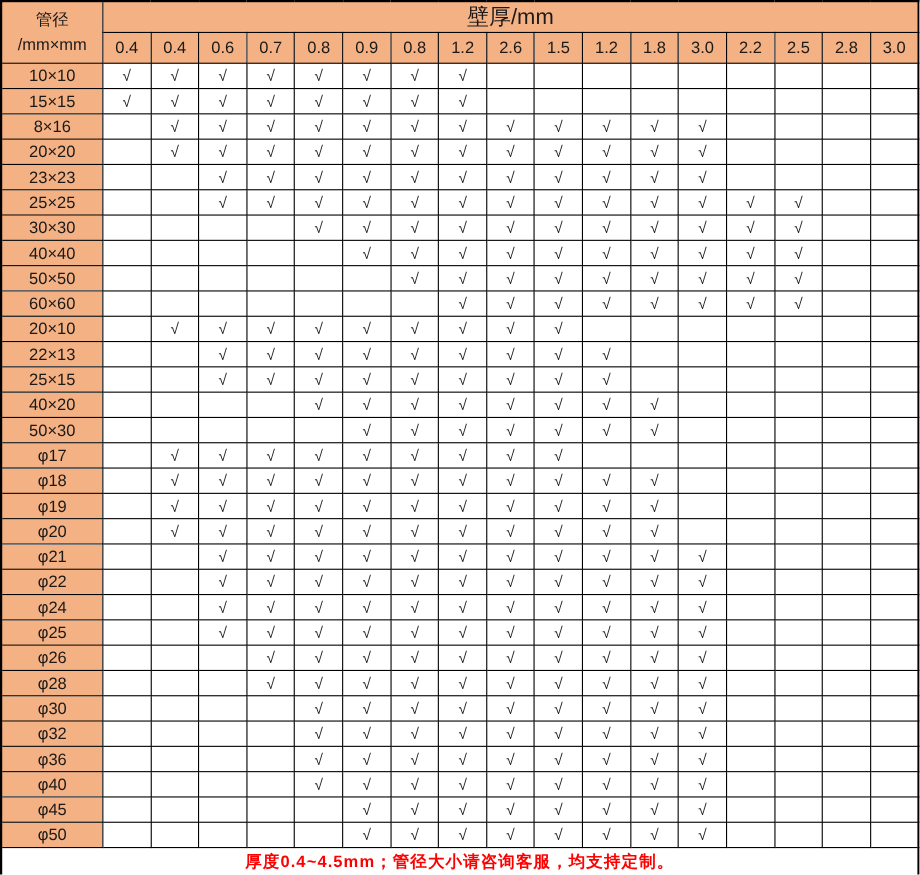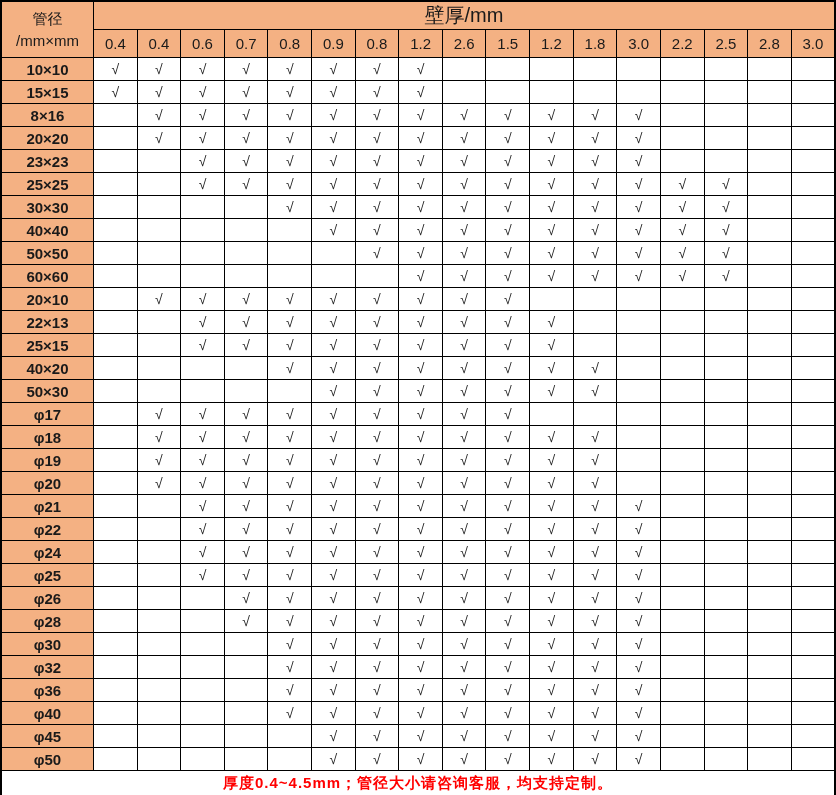--- a/index.html
+++ b/index.html
@@ -40,21 +40,21 @@
     font-size:15px;
     line-height:1.45;
   }
   th.group-header{
     height:27px;
     font-size:20px;
   }
   tr.thickness-row th{height:27px;}
   tbody th.row-label{
     background:var(--header-bg);
-    font-weight:bold;
+    font-weight:normal;
     font-size:15px;
   }
   tbody tr{height:23px;}
   tbody td{
     background:var(--cell-bg);
     font-size:14px;
   }
   tbody td.check{color:var(--check);}
   tfoot td{
     height:25px;

